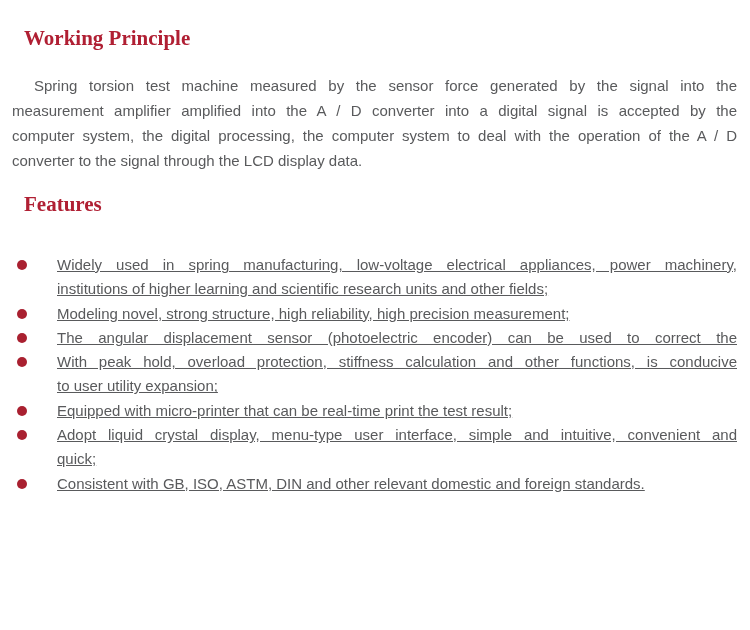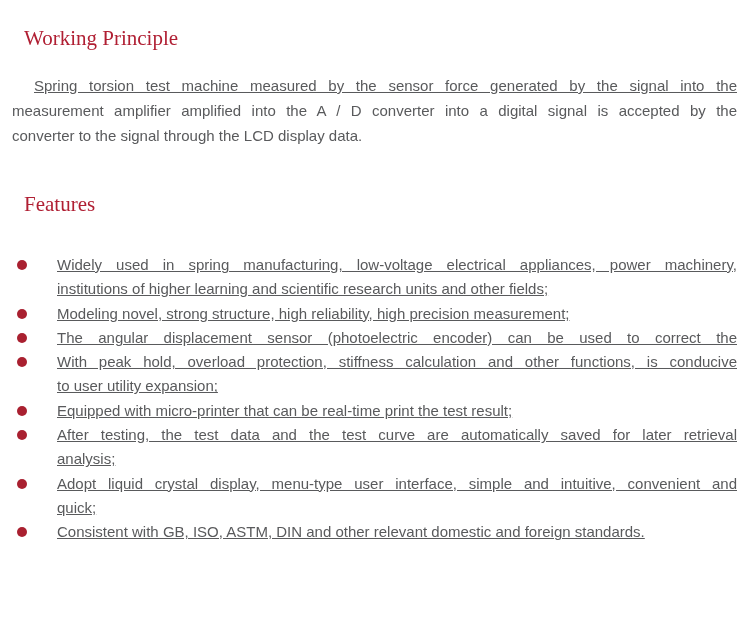--- a/index.html
+++ b/index.html
@@ -9,38 +9,38 @@
     width: 750px;
     height: 630px;
     background: var(--background, #ffffff);
     overflow: hidden;
     font-family: "Liberation Sans", sans-serif;
   }
   .section-heading {
     position: absolute;
     left: 24px;
     font-family: "Liberation Serif", serif;
-    font-weight: 400;
+    font-weight: 700;
     font-size: 21px;
     line-height: 24px;
     color: var(--accent, #b01f33);
   }
   #wp-heading { top: 26px; }
   #ft-heading { top: 192px; }
   .paragraph {
     position: absolute;
     left: 12px;
     top: 73px;
     width: 725px;
     font-size: 15px;
     color: var(--text, #595a5c);
   }
   .paragraph .line { line-height: 25px; }
   .jl { text-align: justify; text-align-last: justify; }
-  .indent { text-indent: 22px; text-decoration: underline; }
+  .indent { text-indent: 22px; }
   .features-list {
     position: absolute;
     left: 0;
     top: 253px;
     width: 737px;
     font-size: 15px;
     color: var(--text, #595a5c);
     text-decoration: underline;
   }
   .feature-item { position: relative; }
@@ -59,20 +59,21 @@
 </head>
 <body>
 
 <div class="page">
 
   <h2 class="section-heading" id="wp-heading">Working Principle</h2>
 
   <div class="paragraph">
     <div class="line jl indent">Spring torsion test machine measured by the sensor force generated by the signal into the</div>
     <div class="line jl">measurement amplifier amplified into the A / D converter into a digital signal is accepted by the</div>
+    <div class="line jl">computer system, the digital processing, the computer system to deal with the operation of the A / D</div>
     <div class="line">converter to the signal through the LCD display data.</div>
   </div>
 
   <h2 class="section-heading" id="ft-heading">Features</h2>
 
   <div class="features-list">
 
     <div class="feature-item">
       <span class="bullet"></span>
       <div class="lines">
@@ -104,27 +105,20 @@
       </div>
     </div>
 
     <div class="feature-item">
       <span class="bullet"></span>
       <div class="lines">
         <div class="line">Equipped with micro-printer that can be real-time print the test result;</div>
       </div>
     </div>
 
-    <div class="feature-item">
-      <span class="bullet"></span>
-      <div class="lines">
-        <div class="line jl">After testing, the test data and the test curve are automatically saved for later retrieval</div>
-        <div class="line">analysis;</div>
-      </div>
-    </div>
 
     <div class="feature-item">
       <span class="bullet"></span>
       <div class="lines">
         <div class="line jl">Adopt liquid crystal display, menu-type user interface, simple and intuitive, convenient and</div>
         <div class="line">quick;</div>
       </div>
     </div>
 
     <div class="feature-item">

